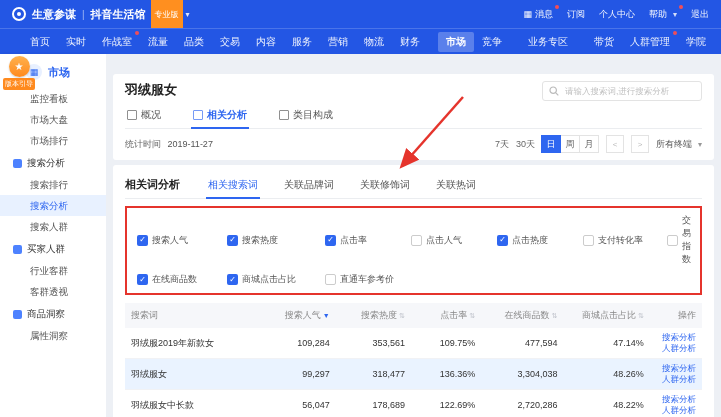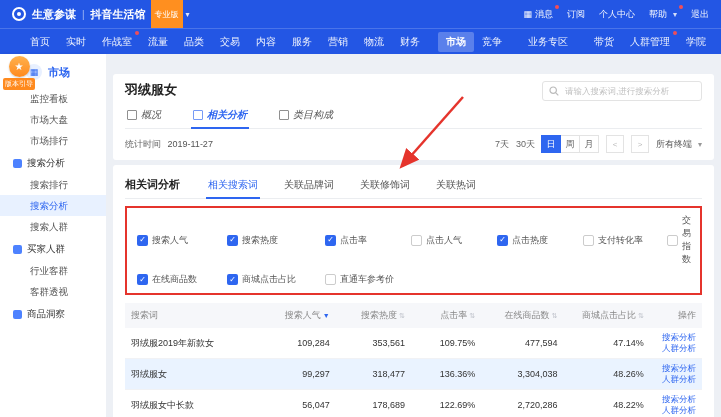--- a/index.html
+++ b/index.html
@@ -45,21 +45,21 @@
   .vb-label{margin-top:1px;background:#ff8a1e;color:#fff;font-size:7px;border-radius:2px;padding:1px 2px;display:inline-block;}
   
   .main{position:absolute;left:106px;top:54px;right:0;bottom:0;background:#edf0f5;padding:20px 7px;box-sizing:border-box;}
   .card{background:#fff;border-radius:3px;}
   .card1{padding:7px 12px 0;position:relative;}
   .page-title{font-size:13px;font-weight:bold;color:#222;}
   .search-box{position:absolute;right:12px;top:7px;width:160px;height:20px;border:1px solid #e3e3e3;border-radius:3px;
     display:flex;align-items:center;padding:0 6px;gap:4px;box-sizing:border-box;}
   .search-box input{border:0;outline:0;flex:1;font-size:8.5px;color:#666;background:transparent;font-family:inherit;min-width:0;}
   .search-box input::placeholder{color:#bfbfbf;}
-  .main-tabs{display:flex;gap:28px;margin-top:4px;border-bottom:1px solid #ebedf0;font-style:italic;}
+  .main-tabs{display:flex;gap:28px;margin-top:4px;border-bottom:1px solid #ebedf0;}
   .main-tab{display:flex;align-items:center;gap:4px;font-size:10px;color:#555;padding:5px 2px 6px;cursor:pointer;position:relative;}
   .main-tab .t-ic{width:8px;height:8px;border:1px solid currentColor;border-radius:1px;opacity:.65;}
   .main-tab.active{color:#2e66f0;font-weight:bold;}
   .main-tab.active::after{content:"";position:absolute;left:0;right:0;bottom:-1px;height:2px;background:#2e66f0;}
   .stats-row{display:flex;align-items:center;justify-content:space-between;padding:6px 0 7px;font-size:9px;color:#666;}
   .stat-date{margin-left:4px;color:#555;}
   .range{display:flex;align-items:center;gap:7px;}
   .q-btn{cursor:pointer;color:#666;}
   .unit-group{display:inline-flex;}
   .unit{width:18px;height:16px;border:1px solid #e3e3e3;display:flex;align-items:center;justify-content:center;
@@ -171,20 +171,21 @@
       <div class="sec-head">
         <span class="sec-ic"></span>
         <span>买家人群</span>
       </div>
       <div class="side-item">行业客群</div>
       <div class="side-item">客群透视</div>
       <div class="sec-head">
         <span class="sec-ic"></span>
         <span>商品洞察</span>
       </div>
+      <div class="side-item">属性洞察</div>
     </div>
 </div>
 
 <div class="version-badge">
   <div class="vb-circle">★</div>
   <div class="vb-label">版本引导</div>
 </div>
 
 <div class="main">
   <div class="card card1">

